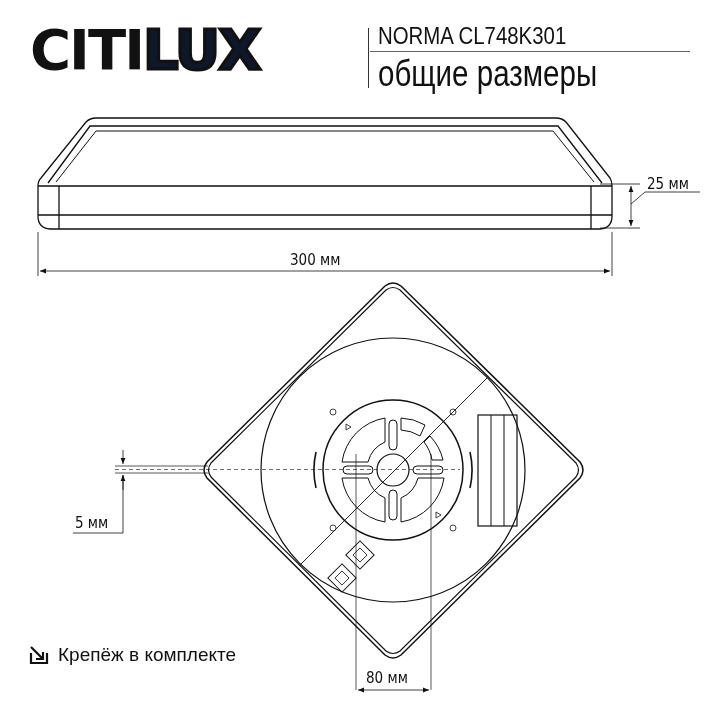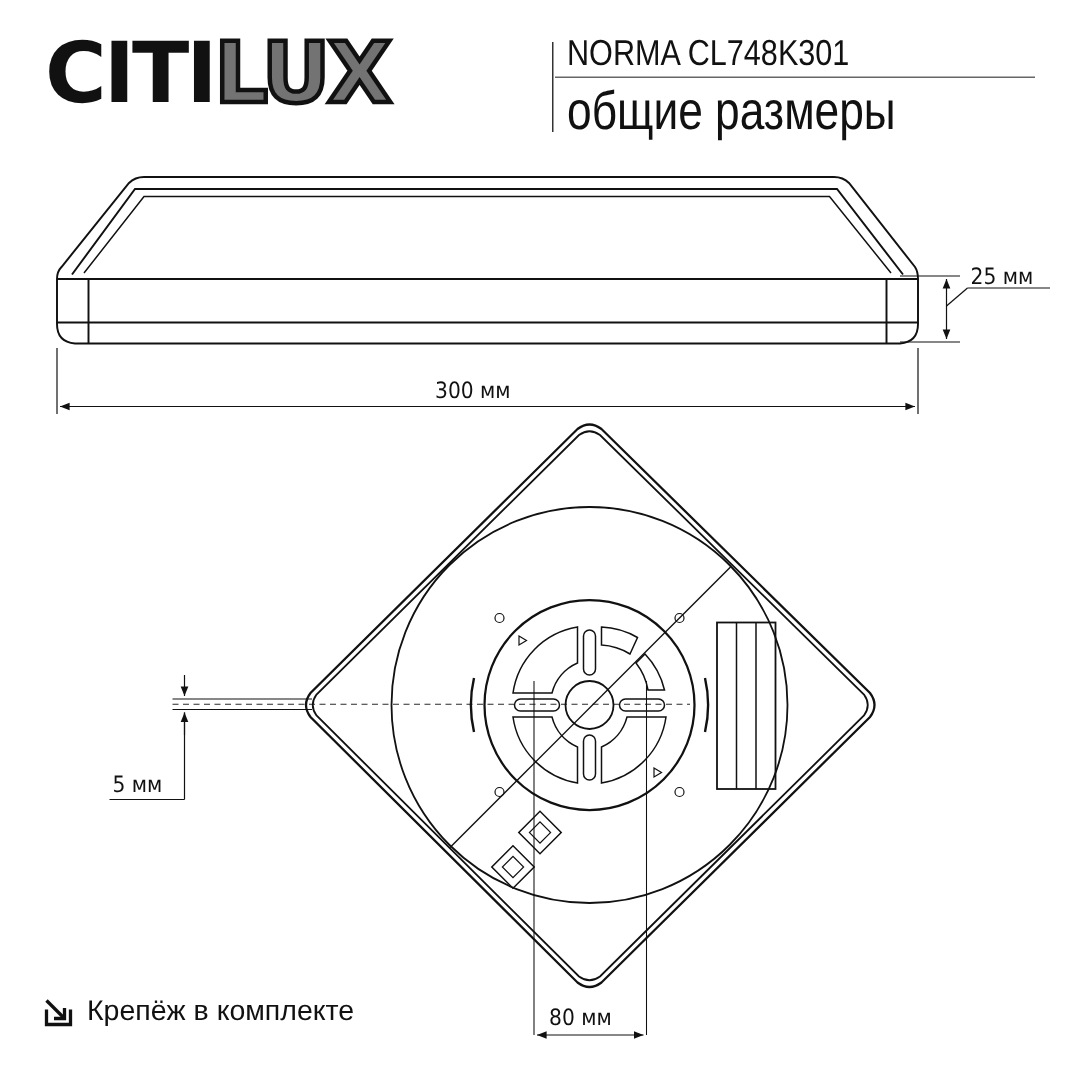--- a/index.html
+++ b/index.html
@@ -1,25 +1,25 @@
 <!DOCTYPE html>
 <html><head>
 <meta charset="utf-8">
 <style>
   html,body{margin:0;padding:0;background:#fff;}
   body{width:720px;height:720px;position:relative;overflow:hidden;font-family:"Liberation Sans","DejaVu Sans",sans-serif;color:#111;}
   .logo{position:absolute;left:30px;top:20px;font-family:"DejaVu Sans",sans-serif;font-weight:bold;font-size:56px;letter-spacing:-2px;line-height:60px;color:#111;}
-  .logo .outline{color:#737373;-webkit-text-stroke:3px #111;}
+  .logo .outline{color:#0f172a;-webkit-text-stroke:3px #111;}
   .hdr-sep{position:absolute;left:368px;top:28px;width:1px;height:60px;background:#333;}
   .model{position:absolute;left:378px;top:22px;font-size:24px;line-height:28px;font-family:"Liberation Sans",sans-serif;transform:scaleX(0.85);transform-origin:left top;}
   .hdr-line{position:absolute;left:370px;top:51px;width:320px;height:1px;background:#666;}
   .subtitle{position:absolute;left:378px;top:54px;font-size:36px;line-height:40px;font-family:"Liberation Sans",sans-serif;transform:scaleX(0.82);transform-origin:left top;}
   svg.draw{position:absolute;left:0;top:0;}
   .dim{font-family:"DejaVu Sans Condensed","DejaVu Sans",sans-serif;font-size:15px;fill:#111;}
-  .footer{position:absolute;left:28px;top:664px;display:flex;align-items:center;gap:8px;}
+  .footer{position:absolute;left:28px;top:644px;display:flex;align-items:center;gap:8px;}
   .footer .ico{width:22px;height:22px;}
   .footer .txt{font-size:19px;font-family:"Liberation Sans",sans-serif;}
 </style>
 </head>
 <body>
 
 <div class="logo"><span>CITI</span><span class="outline">LUX</span></div>
 <div class="hdr-sep"></div>
 <div class="model">NORMA CL748K301</div>
 <div class="hdr-line"></div>

